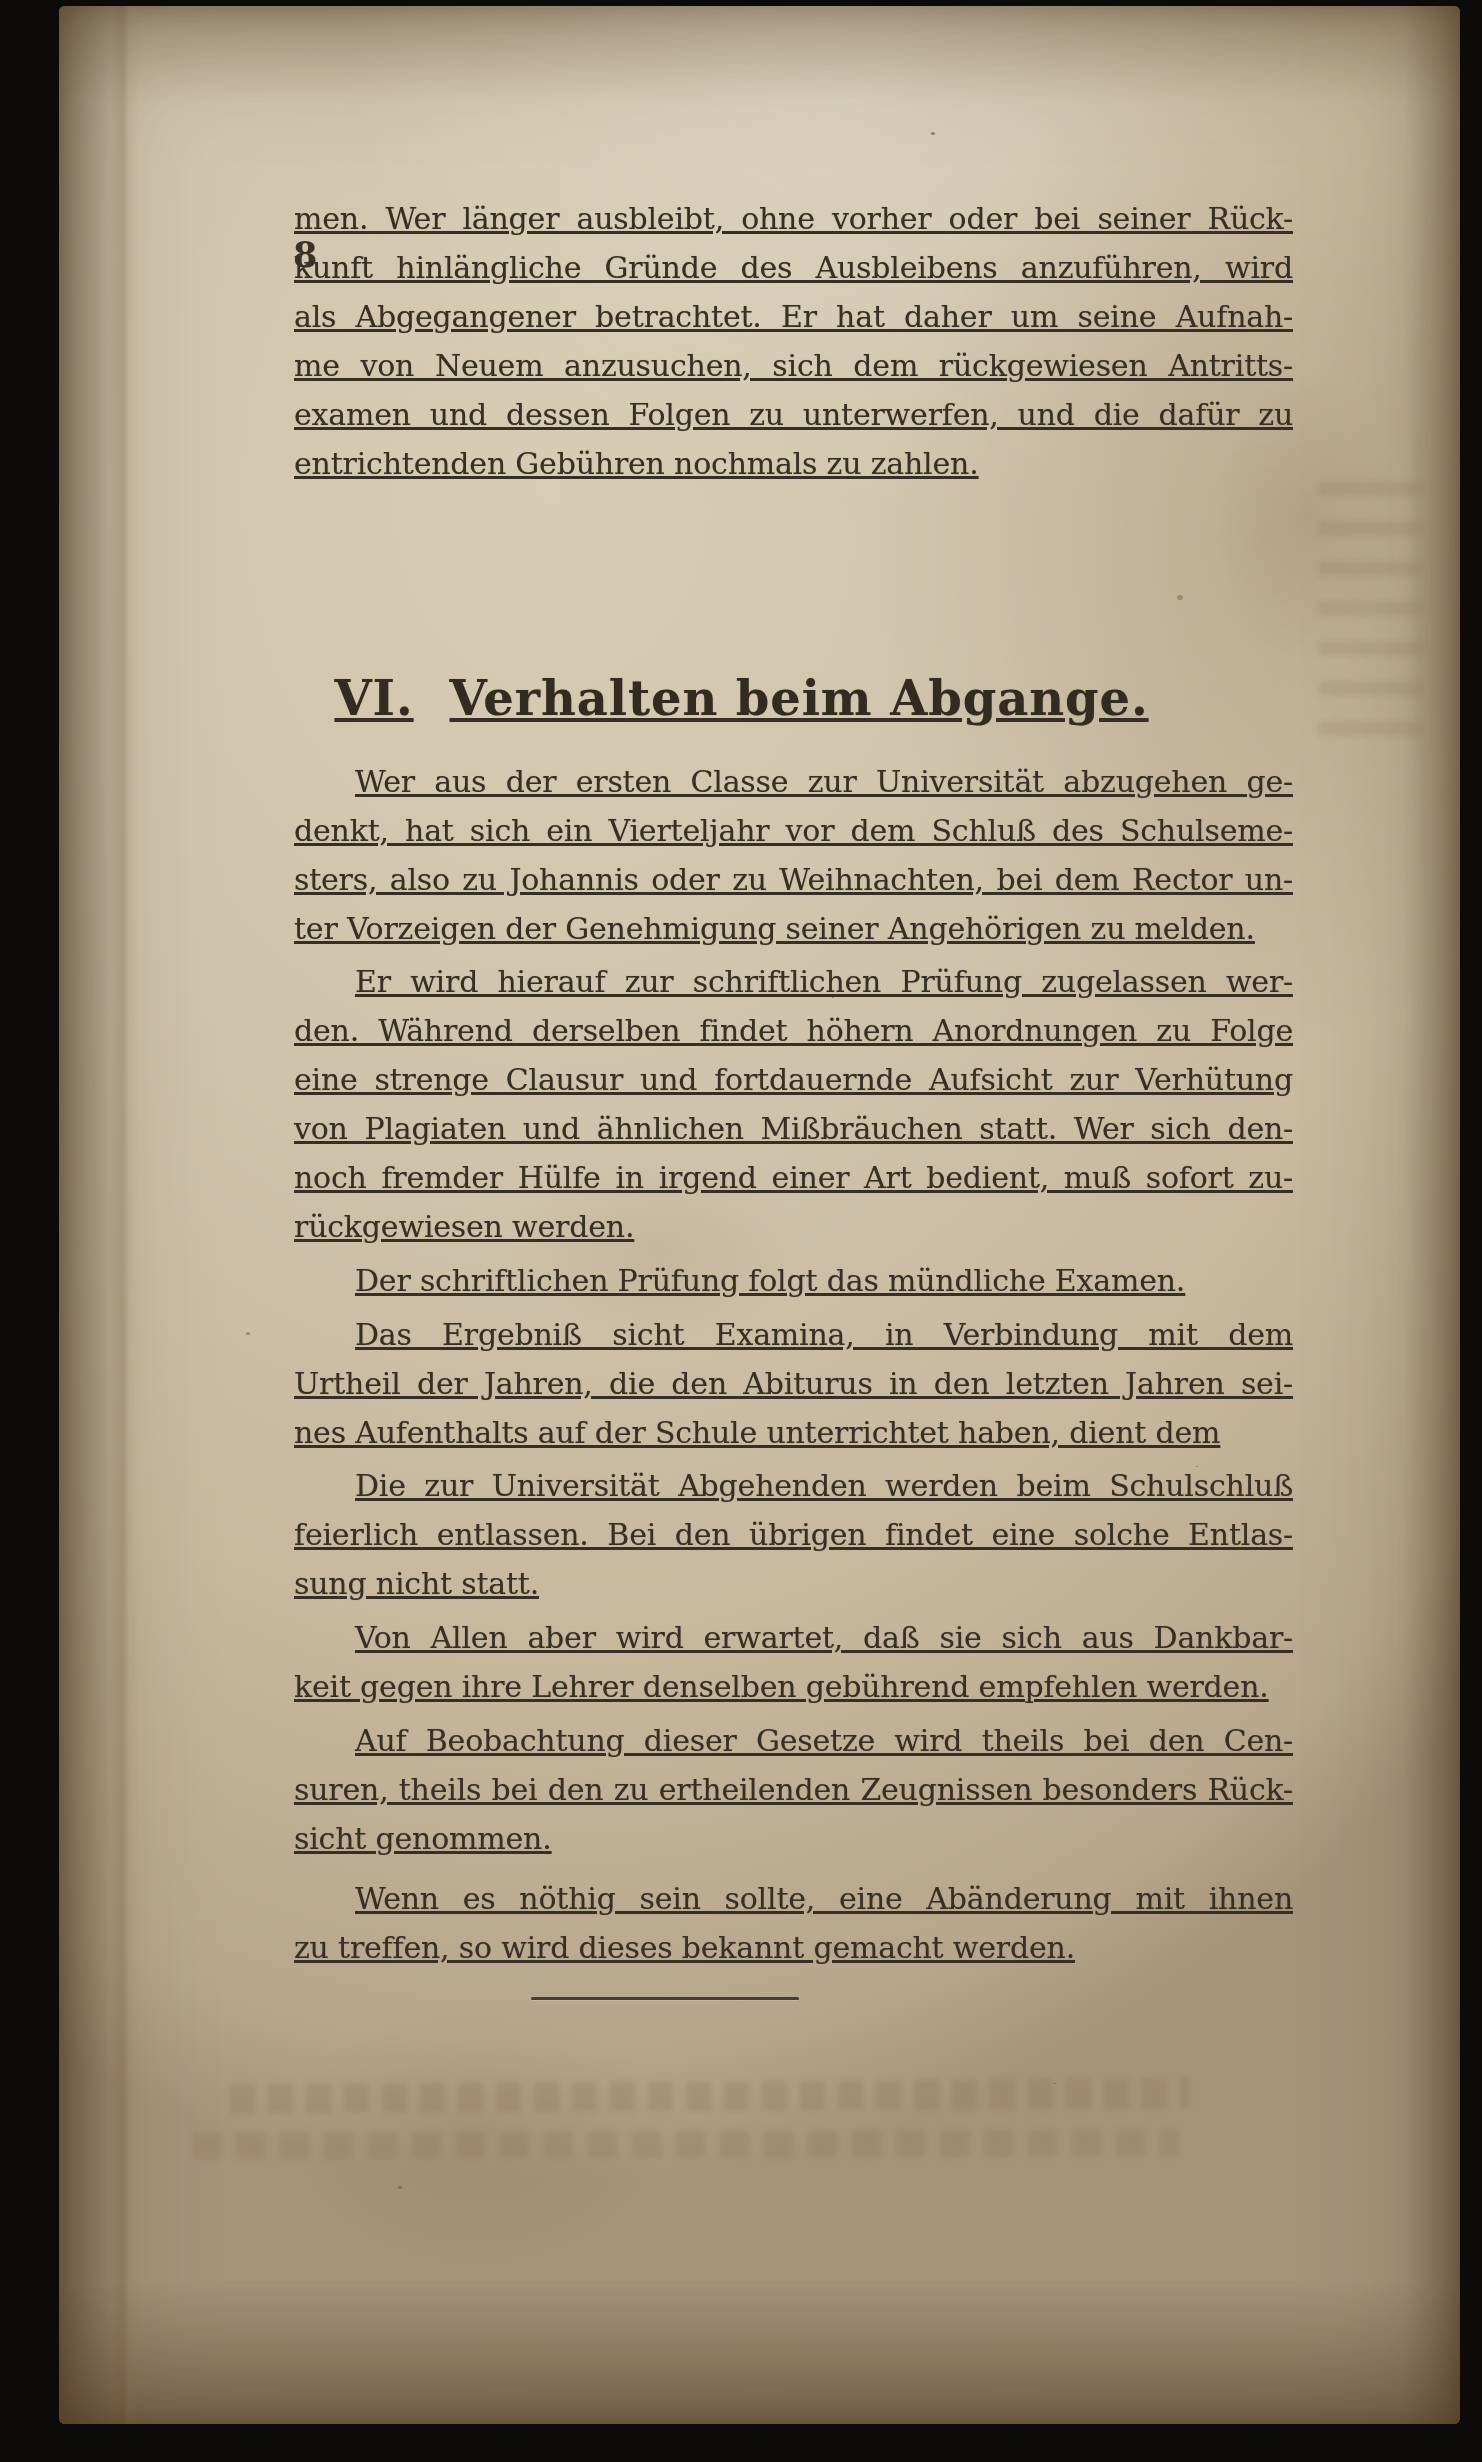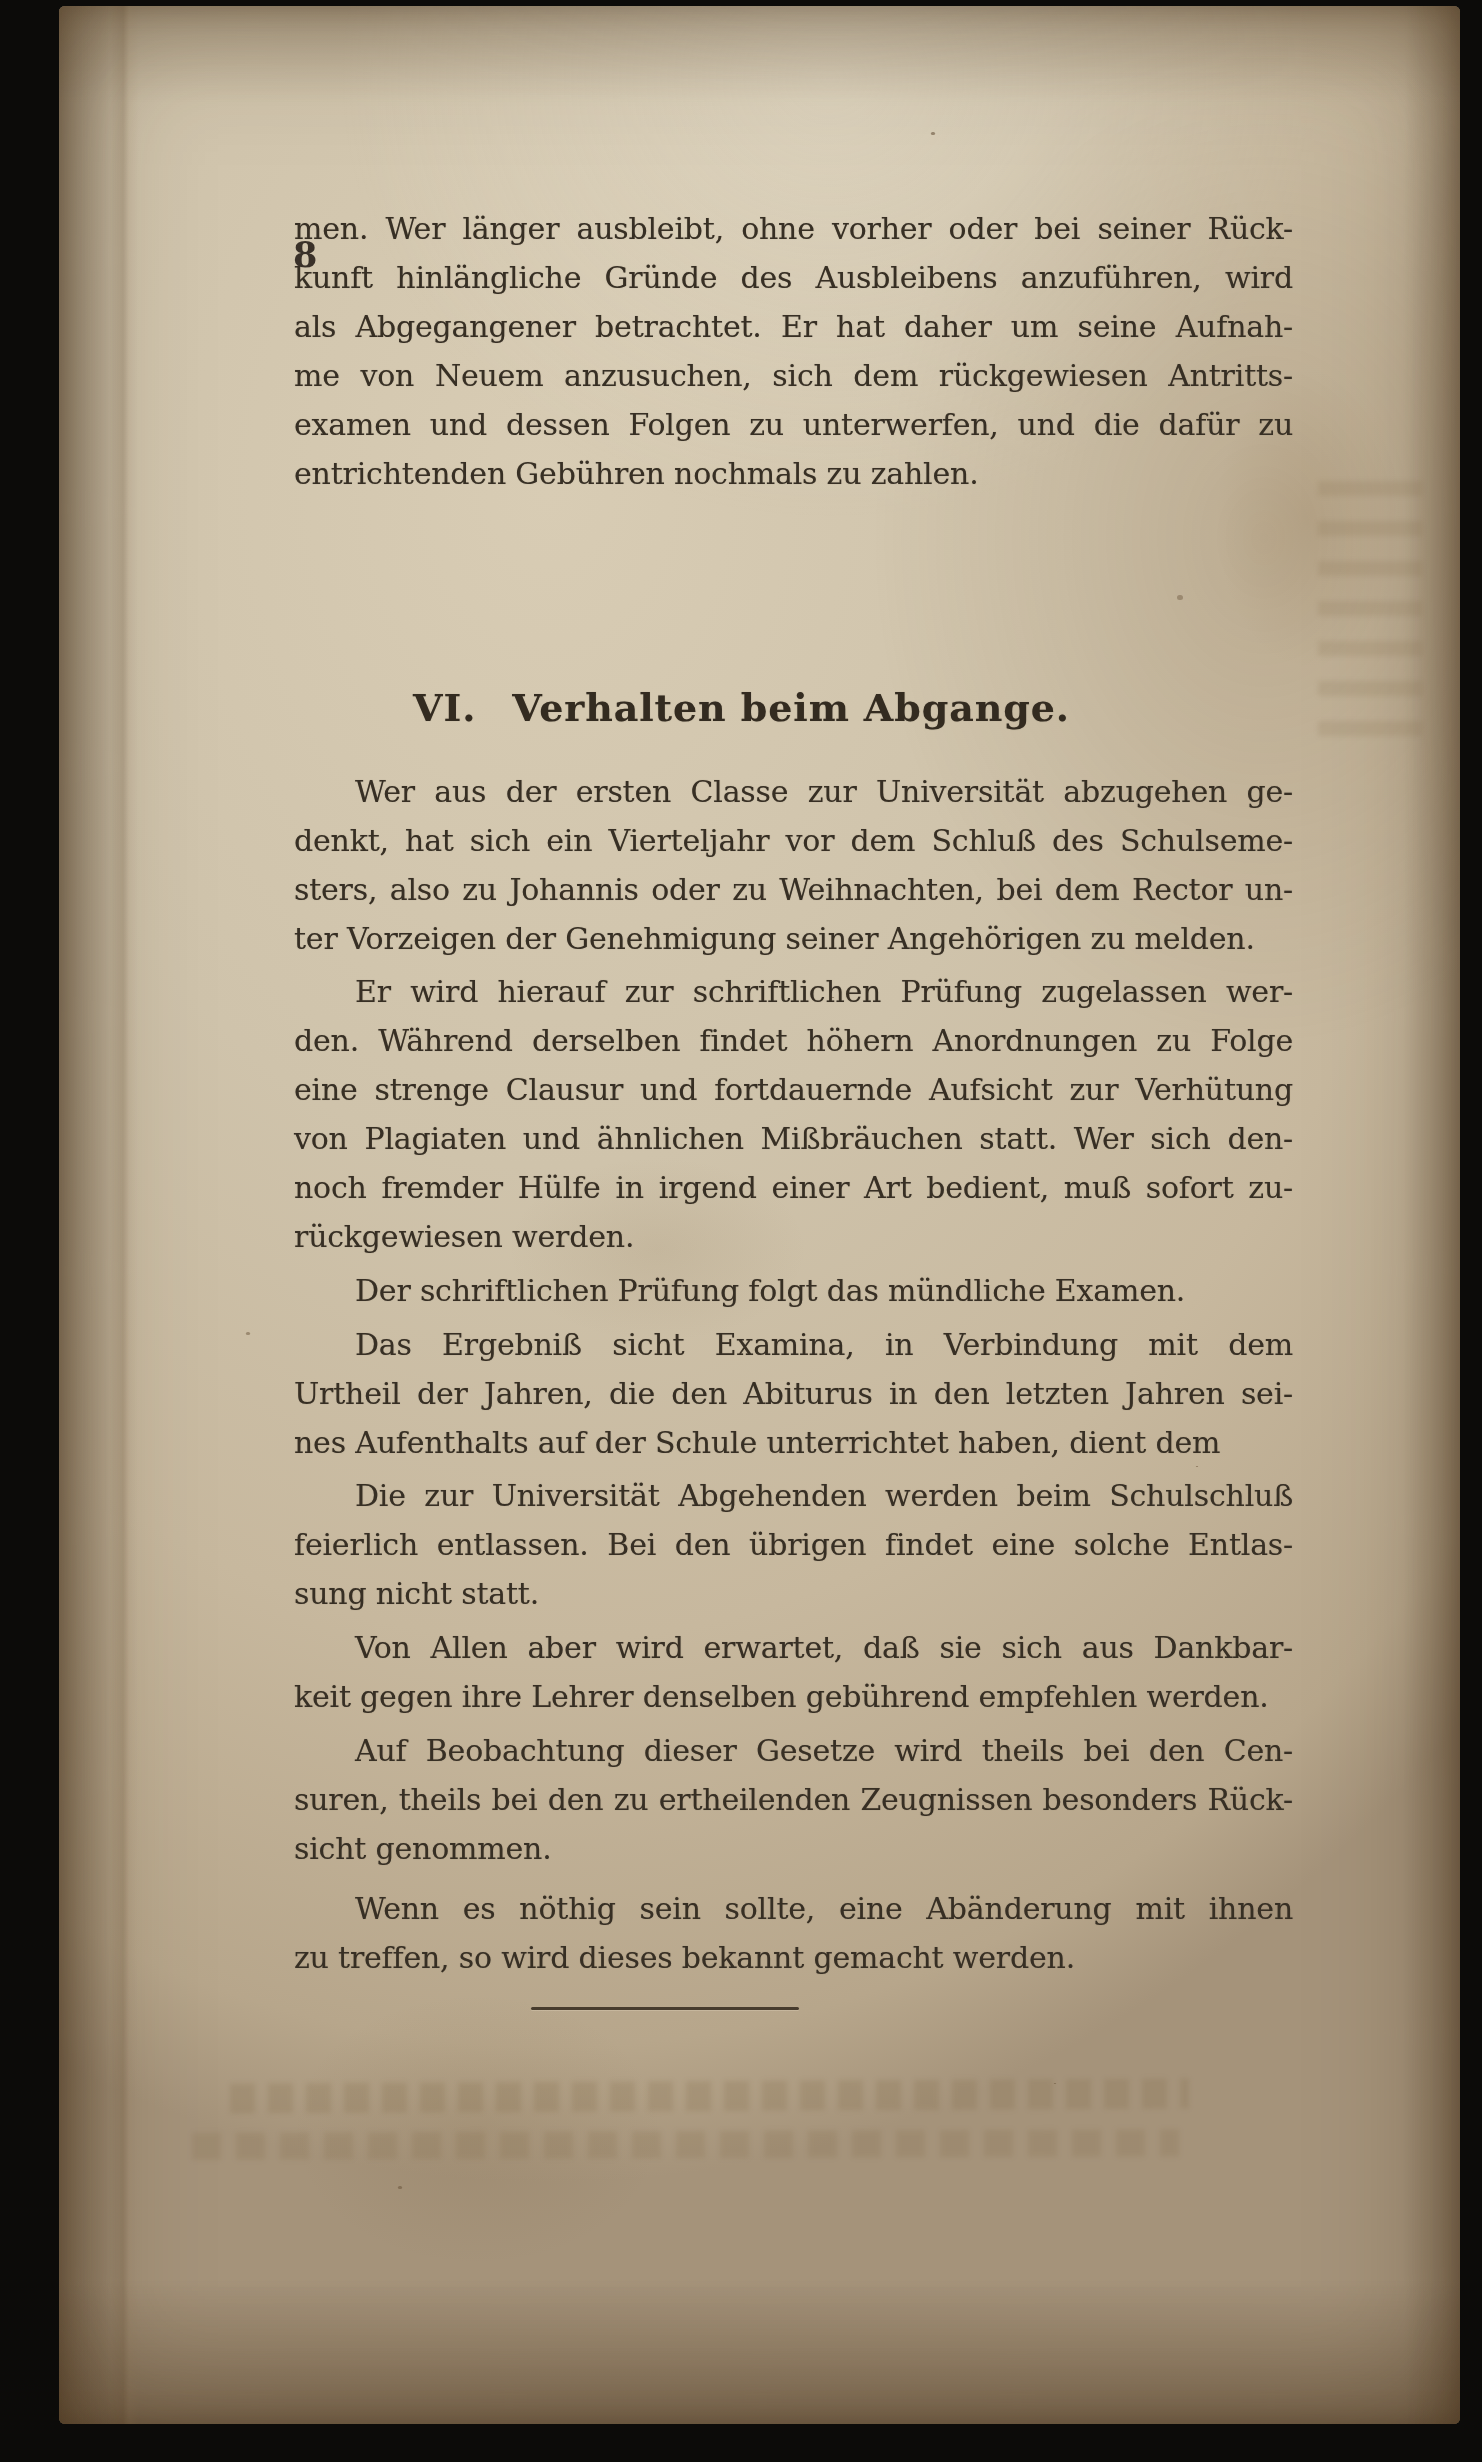--- a/index.html
+++ b/index.html
@@ -70,32 +70,33 @@
   }
   .ghost-3 {
     right: 38px; top: 475px; width: 104px; height: 266px;
     background: repeating-linear-gradient(180deg, rgba(124,100,66,0.30) 0 15px, rgba(124,100,66,0) 15px 40px);
   }
   .page-number {
     position: absolute; left: 234px; top: 228px;
     font-size: 35px; font-weight: bold; color: #3a3129;
   }
   .content {
-    position: absolute; left: 235px; top: 198px; width: 999px;
+    position: absolute; left: 235px; top: 188px; width: 999px;
     font-size: 30px; line-height: 49px; letter-spacing: -0.2px;
     color: #372f24;
     text-shadow: 0 0 0.9px rgba(55,47,36,0.35);
+    text-decoration: underline;
   }
   .para { margin: 0 0 4.7px 0; }
   .line { text-align: justify; text-align-last: justify; }
   .line:last-child { text-align-last: left; }
   .indent .line:first-child { text-indent: 61px; }
   .heading {
     margin: 176px 0 25px 0; padding-right: 104px;
-    font-size: 38px; line-height: 68px; font-weight: bold;
+    font-size: 48px; line-height: 68px; font-weight: bold;
     text-align: center; letter-spacing: 0.9px; color: #332b20;
   }
   .numeral { margin-right: 36px; }
   .para-final { margin-top: 11.4px; }
   .end-rule {
     margin: 25px 0 0 237px; width: 268px; height: 2.8px;
     background: #473c2e; border-radius: 1.9px;
     box-shadow: 0 0.9px 0 rgba(255,245,225,0.2);
   }
 </style>

